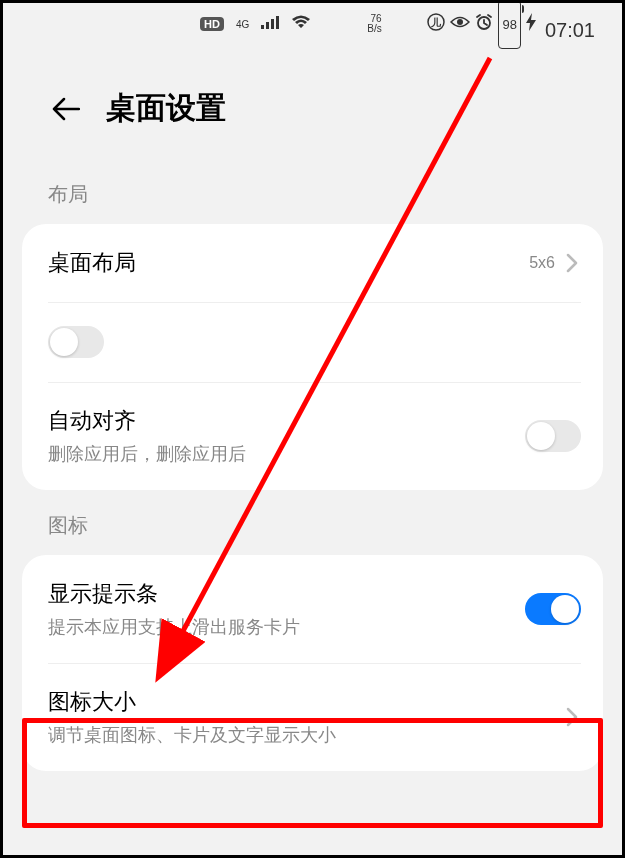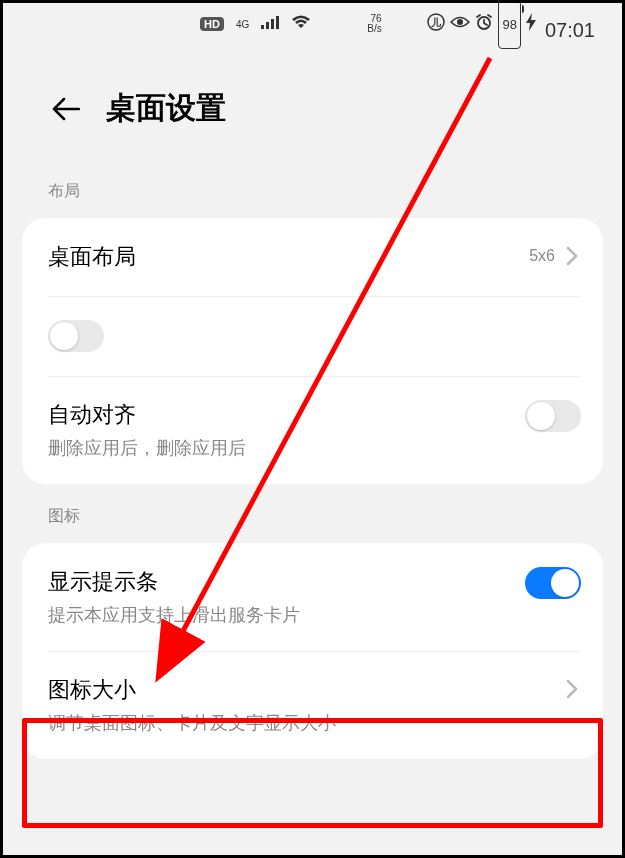--- a/index.html
+++ b/index.html
@@ -108,33 +108,33 @@
       align-items: center;
       justify-content: center;
       cursor: pointer;
     }
     .page-title {
       font-size: 30px;
       font-weight: 600;
       color: #000;
     }
     .section-label {
-      font-size: 16px;
+      font-size: 20px;
       color: #888;
       padding: 22px 0 16px 48px;
     }
     .card {
       background: #fff;
       border-radius: 24px;
       margin: 0 22px;
       overflow: hidden;
     }
     .row {
       display: flex;
-      align-items: flex-start;
+      align-items: center;
       justify-content: space-between;
       padding: 24px 22px 24px 26px;
       position: relative;
     }
     .row + .row::before {
       content: "";
       position: absolute;
       top: 0;
       left: 26px;
       right: 22px;

